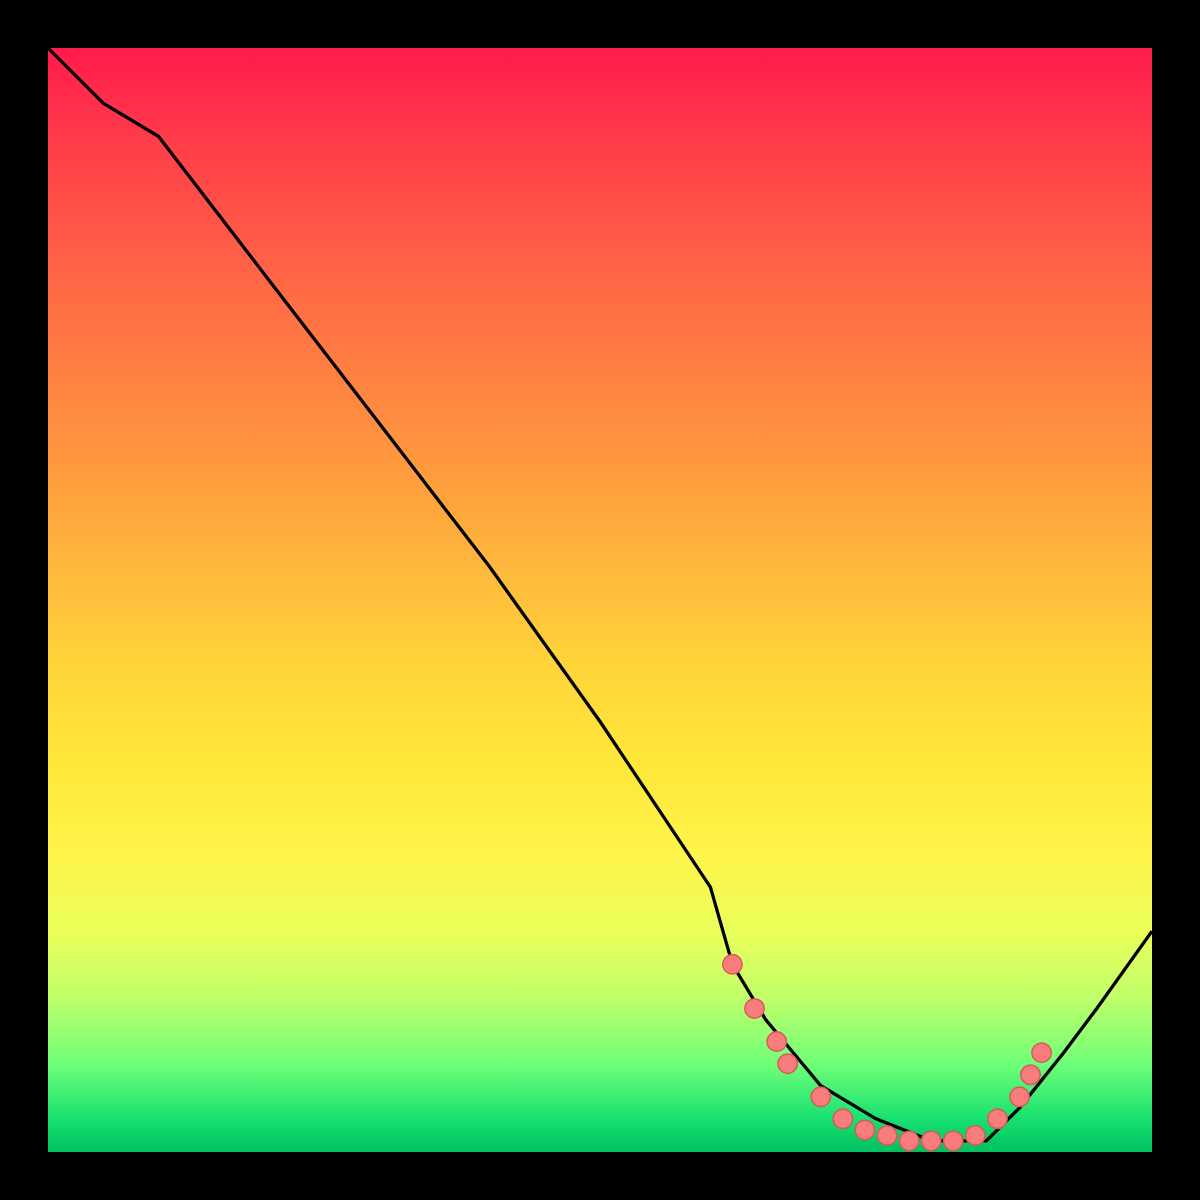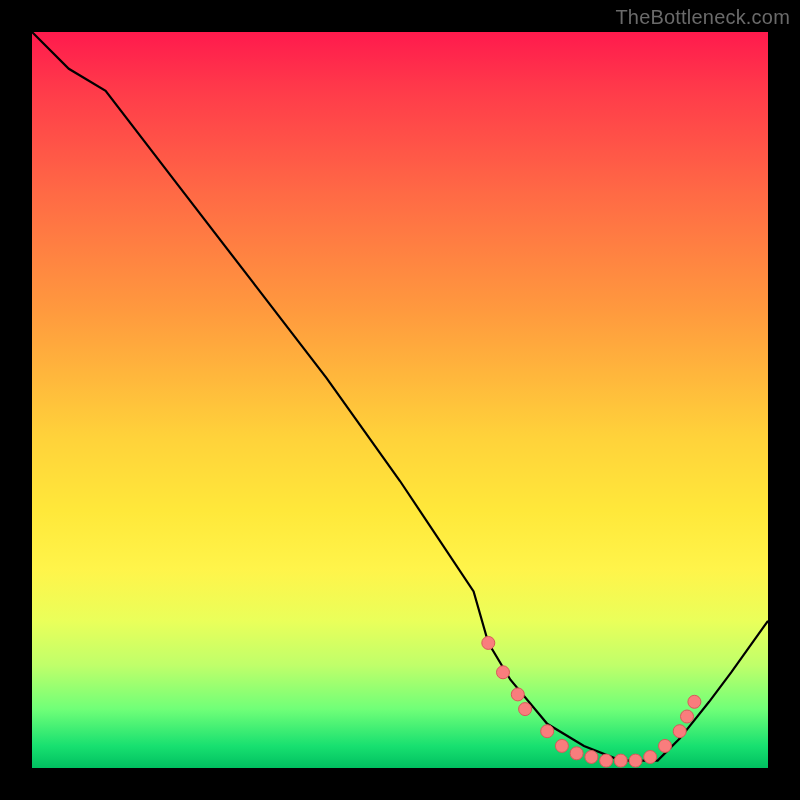--- a/index.html
+++ b/index.html
@@ -57,21 +57,20 @@
     top: 32px;
     width: 736px;
     height: 736px;
     z-index: 2;
   }
 </style>
 </head>
 <body>
 
 <div class="frame">
-  <div class="watermark">TheBottleneck.com</div>
 
   <div class="plot-area"></div>
 
   <svg class="curve" viewBox="0 0 736 736" preserveAspectRatio="none">
     <path fill="none" stroke="#000000" stroke-width="2.2" d="M0.0 0.0 L36.8 36.8 L73.6 58.9 L147.2 154.6 L220.8 250.2 L294.4 345.9 L368.0 449.0 L441.6 559.4 L456.3 610.9 L478.4 647.7 L515.2 691.8 L552.0 713.9 L588.8 728.6 L625.6 728.6 L647.7 706.6 L677.1 669.8 L699.2 640.3 L736.0 588.8"></path>
     <g>
         <circle cx="456.3" cy="610.9" r="6.5" fill="#f97d7d" stroke="#d85a5a" stroke-width="1"></circle>
         <circle cx="471.0" cy="640.3" r="6.5" fill="#f97d7d" stroke="#d85a5a" stroke-width="1"></circle>
         <circle cx="485.8" cy="662.4" r="6.5" fill="#f97d7d" stroke="#d85a5a" stroke-width="1"></circle>
         <circle cx="493.1" cy="677.1" r="6.5" fill="#f97d7d" stroke="#d85a5a" stroke-width="1"></circle>

